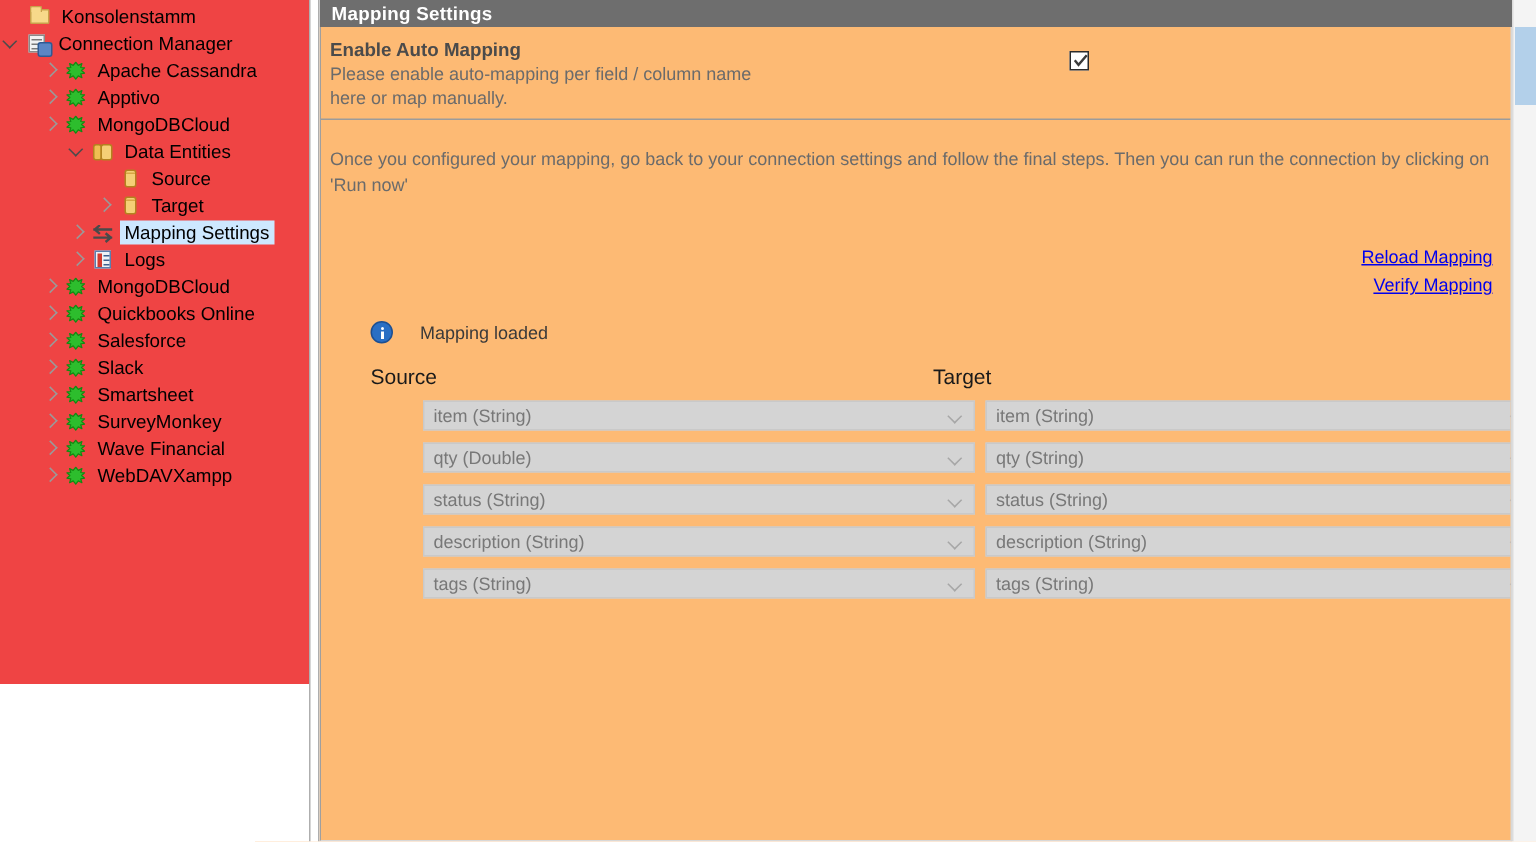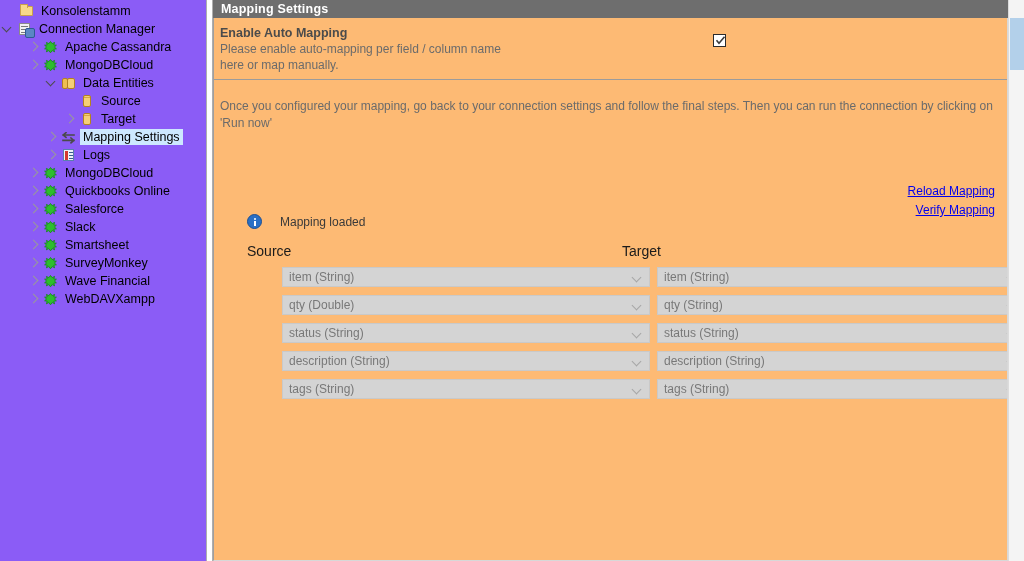--- a/index.html
+++ b/index.html
@@ -17,22 +17,22 @@
   #app {
     position: relative;
     width: 1024px;
     height: 561px;
     display: flex;
   }
 
   
   #tree-panel {
     width: 206px;
-    height: 561px;
-    background: #8b5cf6;
+    height: 456px;
+    background: #ef4444;
     overflow: hidden;
     position: relative;
     padding-top: 2px;
   }
 
   .tree-row {
     height: 18px;
     line-height: 18px;
     display: flex;
     align-items: center;
@@ -265,21 +265,21 @@
     margin: 18px 8px 0 6px;
     font-size: 12px;
     color: #6b6b6b;
     line-height: 17px;
     max-width: 790px;
   }
 
   .links {
     position: absolute;
     right: 12px;
-    top: 164px;
+    top: 144px;
     text-align: right;
   }
   .links a {
     display: block;
     color: #0000ee;
     text-decoration: underline;
     font-size: 12px;
     line-height: 19px;
     cursor: pointer;
   }
@@ -405,20 +405,31 @@
         <div class="tree-row ind2">
           <span class="twisty collapsed"></span>
           <span class="ticon">
             <span class="ic-plug">
               <svg width="13" height="13" viewBox="0 0 13 13">
                 <path d="M6.5 0.5 L8.2 2.6 L10.6 1.4 L9.8 4.0 L12.4 4.2 L10.4 6.0 L12.4 7.8 L9.8 8.2 L10.6 10.8 L8.2 9.6 L6.5 11.8 L4.8 9.6 L2.4 10.8 L3.2 8.2 L0.6 7.8 L2.6 6.0 L0.6 4.2 L3.2 4.0 L2.4 1.4 L4.8 2.6 Z" fill="#2dbd2d" stroke="#128a12" stroke-width="0.8" stroke-linejoin="round"></path>
               </svg>
             </span>
           </span>
           <span class="label">Apache Cassandra</span>
+        </div>
+        <div class="tree-row ind2">
+          <span class="twisty collapsed"></span>
+          <span class="ticon">
+            <span class="ic-plug">
+              <svg width="13" height="13" viewBox="0 0 13 13">
+                <path d="M6.5 0.5 L8.2 2.6 L10.6 1.4 L9.8 4.0 L12.4 4.2 L10.4 6.0 L12.4 7.8 L9.8 8.2 L10.6 10.8 L8.2 9.6 L6.5 11.8 L4.8 9.6 L2.4 10.8 L3.2 8.2 L0.6 7.8 L2.6 6.0 L0.6 4.2 L3.2 4.0 L2.4 1.4 L4.8 2.6 Z" fill="#2dbd2d" stroke="#128a12" stroke-width="0.8" stroke-linejoin="round"></path>
+              </svg>
+            </span>
+          </span>
+          <span class="label">Apptivo</span>
         </div>
         <div class="tree-row ind2">
           <span class="twisty collapsed"></span>
           <span class="ticon">
             <span class="ic-plug">
               <svg width="13" height="13" viewBox="0 0 13 13">
                 <path d="M6.5 0.5 L8.2 2.6 L10.6 1.4 L9.8 4.0 L12.4 4.2 L10.4 6.0 L12.4 7.8 L9.8 8.2 L10.6 10.8 L8.2 9.6 L6.5 11.8 L4.8 9.6 L2.4 10.8 L3.2 8.2 L0.6 7.8 L2.6 6.0 L0.6 4.2 L3.2 4.0 L2.4 1.4 L4.8 2.6 Z" fill="#2dbd2d" stroke="#128a12" stroke-width="0.8" stroke-linejoin="round"></path>
               </svg>
             </span>
           </span>

